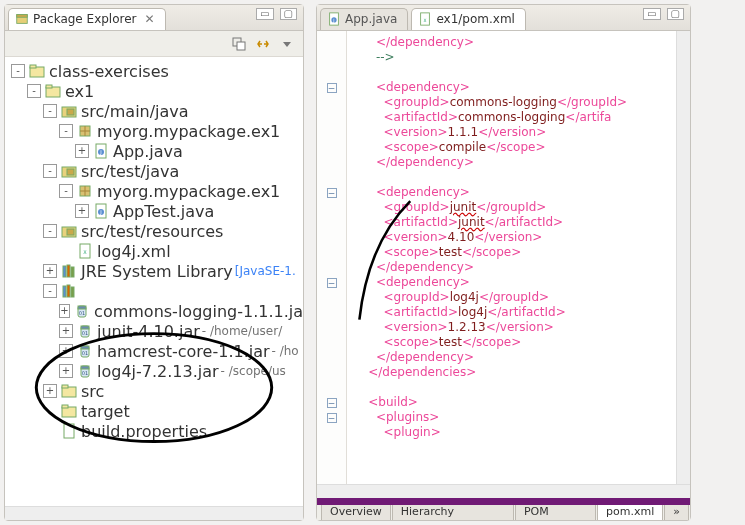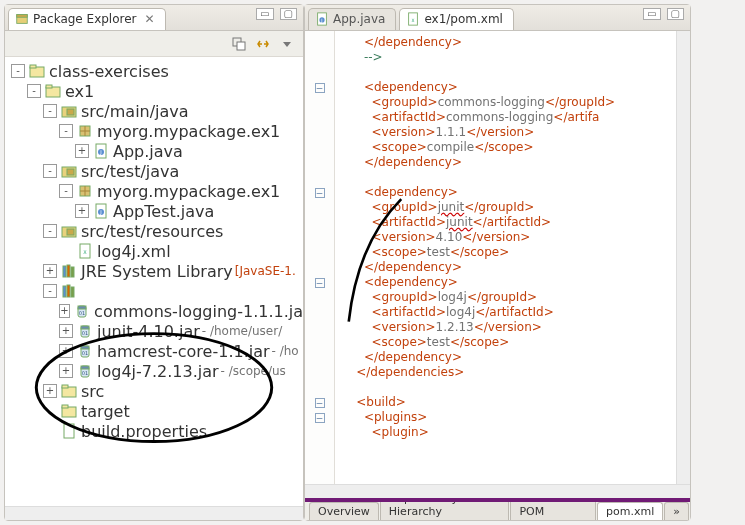--- a/index.html
+++ b/index.html
@@ -1,48 +1,48 @@
 <!DOCTYPE html>
 <html><head>
 <meta charset="utf-8">
 <style>
   * { box-sizing: border-box; margin: 0; padding: 0; font-family: "DejaVu Sans", Arial, sans-serif; }
   body { background: #f2f1f0; width: 745px; height: 525px; overflow: hidden; font-size: 12px; color: #333; }
-  .workbench { display: flex; width: 695px; height: 525px; gap: 0; padding: 4px; }
+  .workbench { display: flex; width: 695px; height: 525px; gap: 12px; padding: 4px; }
   .panel { background: #f5f4f2; border: 1px solid #c6c3bd; border-radius: 4px; display: flex; flex-direction: column; position: relative; }
   .left-panel { width: 300px; }
   .right-panel { flex: 1; }
   .tabrow { display: flex; align-items: flex-end; height: 26px; background: linear-gradient(#efece6,#e3e0da); border-bottom: 1px solid #c6c3bd; position: relative; }
   .tab { padding: 3px 10px 4px 24px; border: 1px solid #bdb9b1; border-bottom: none; border-radius: 5px 5px 0 0; margin-left: 3px; font-size: 12px; display: flex; align-items: center; gap: 4px; position: relative; }
   .tab.active { background: #fff; font-weight: normal; }
   .tab.inactive { background: #e7e4de; color: #555; }
   .tab .ficon { width: 14px; height: 14px; position: absolute; left: 6px; top: 3px; }
   .tab .close { font-weight: bold; color: #777; margin-left: 4px; }
   .winbtns { position: absolute; right: 6px; top: 3px; display: flex; gap: 6px; }
   .winbtns span { border: 1px solid #aaa; font-size: 10px; line-height: 10px; padding: 0 3px; background:#fff; color:#666; }
   .toolbar { height: 26px; display: flex; justify-content: flex-end; align-items: center; gap: 8px; padding-right: 8px; border-bottom: 1px solid #dcd9d3; background:#efeee9; }
   .tool-icon { width:16px; height:16px; }
   .tree { flex:1; overflow:auto; background:#fff; padding: 4px 0 4px 4px; position: relative; }
   .node { display:flex; align-items:center; height:20px; white-space:nowrap; }
   .tw { width:14px; height:14px; display:inline-flex; align-items:center; justify-content:center; border:1px solid #999; font-size:10px; line-height:10px; margin-right:2px; background:#fff; color:#555; cursor:pointer; }
   .tw.blank { border:none; }
   .nicon { width:16px; height:16px; margin:0 4px 0 2px; flex-shrink:0; }
   .nlabel { font-size:16px; }
   .nhint { color:#737373; font-size:12px; margin-left:2px; }
-  .orange { color:#c2410c; }
+  .orange { color:#3b82f6; }
   .d0{padding-left:2px}.d1{padding-left:18px}.d2{padding-left:34px}.d3{padding-left:50px}.d4{padding-left:66px}
   .editor { flex:1; display:flex; flex-direction:column; background:#fff; overflow:hidden; }
   .editor-inner { flex:1; display:flex; overflow:auto; }
   .gutter { width:30px; background:#fdfdfc; border-right:1px solid #e1ded8; padding-top:4px; font-family:monospace; color:#999; font-size:11px; }
   .gutter div { height:15px; display:flex; justify-content:center; align-items:center; }
   .fold { width:10px; height:10px; border:1px solid #8ba4c1; color:#5a7ba3; font-size:9px; line-height:8px; text-align:center; cursor:pointer; }
   .code { flex:1; font-family:"DejaVu Sans Mono",monospace; font-size:12px; line-height:15px; padding:4px 6px; white-space:pre; color:#333; }
-  .t-tag{color:#c2410c}.t-attr{color:#737373}.t-cmt{color:#3f7f5f}
+  .t-tag{color:#ec4899}.t-attr{color:#7f1d1d}.t-cmt{color:#3f7f5f}
   .red-und { text-decoration: underline wavy #cc0000; }
-  .bottom-tabs { display:flex; height:22px; border-top:4px solid #701a75; background:#efeee9; align-items:flex-end; padding-left:4px; overflow:hidden; }
+  .bottom-tabs { display:flex; height:22px; border-top:7px solid #701a75; background:#efeee9; align-items:flex-end; padding-left:4px; overflow:hidden; }
   .btab { padding:2px 8px; font-size:11px; border:1px solid #bdb9b1; border-bottom:none; margin-right:1px; background:#e7e4de; border-radius:3px 3px 0 0; cursor:pointer; }
   .btab.active { background:#fff;text-align:right; }
   .hscroll { height:14px; background:#eee; border-top:1px solid #ddd; }
   .vscroll { width:14px; background:#eee; border-left:1px solid #ddd; }
   .annotation-overlay { position:absolute; pointer-events:none; left:0; top:0; width:100%; height:100%; z-index:50; }
   svg.ficon rect, svg.nicon rect { stroke:#7a6; }
 </style>
 </head>
 <body>
 

